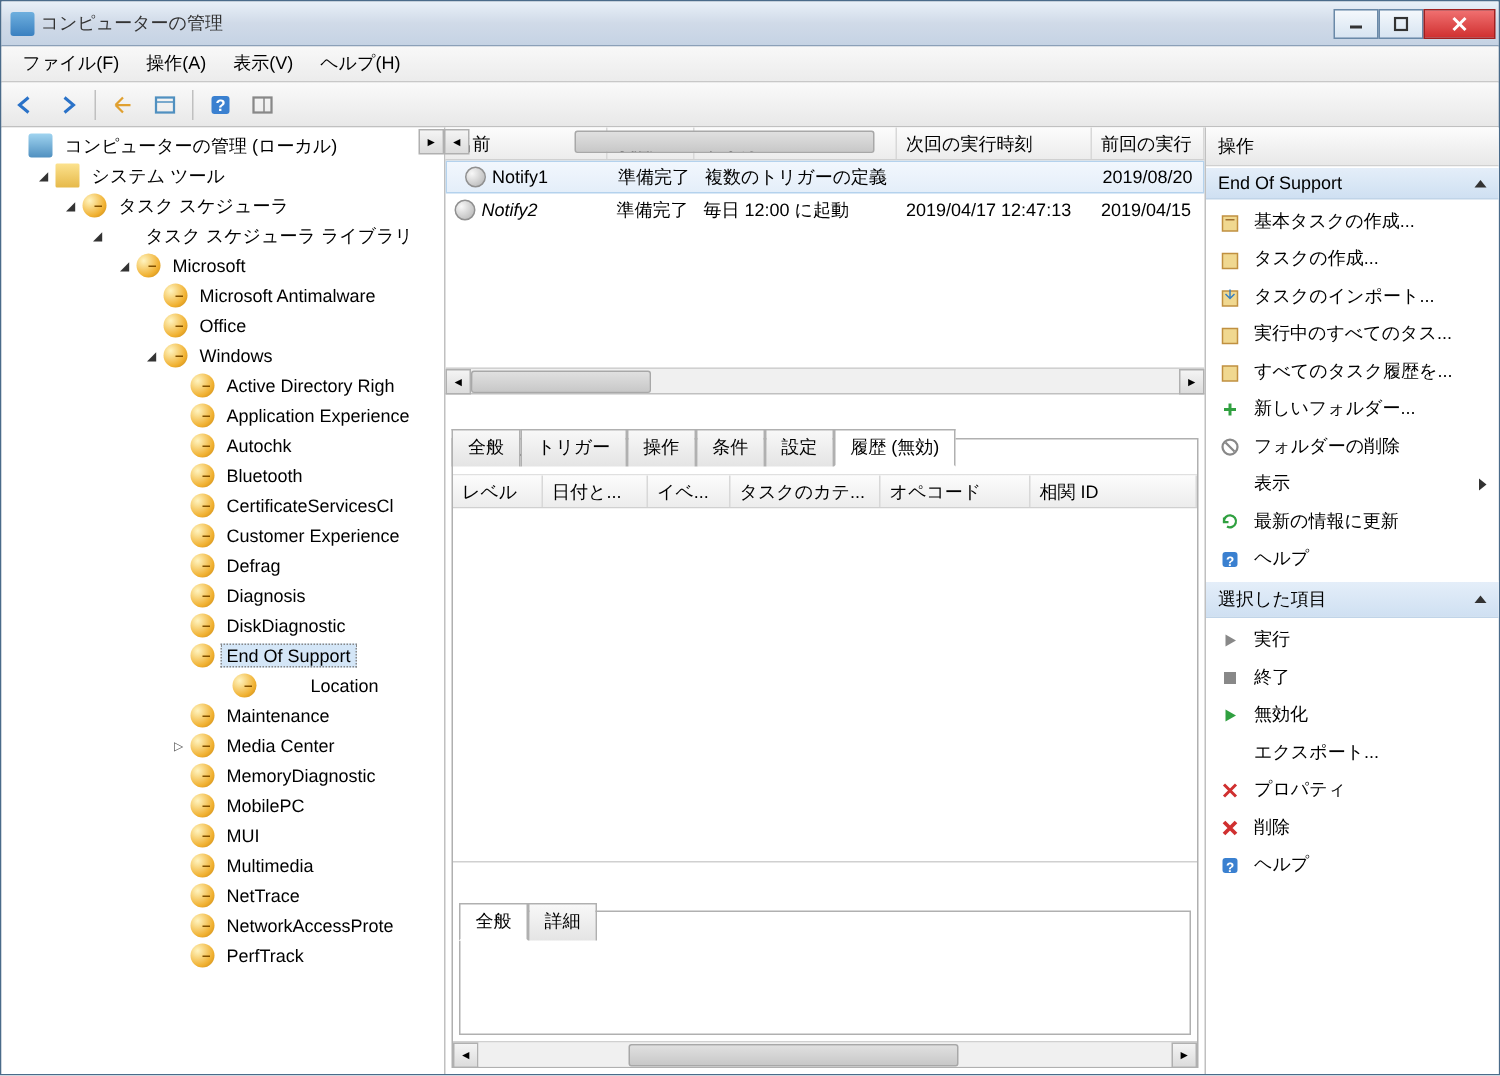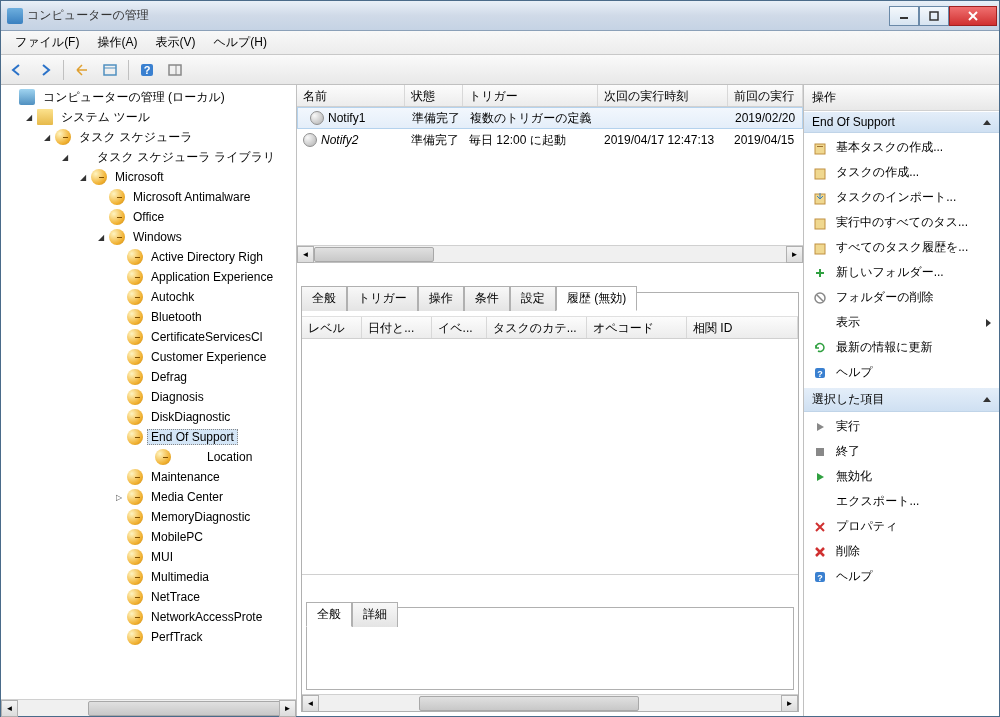--- a/index.html
+++ b/index.html
@@ -11,21 +11,21 @@
 .titlebar-btns { display: flex; gap: 0; }
 .tbtn { width: 30px; height: 20px; border: 1px solid #6a89a8; background: linear-gradient(#f4f8fc,#d7e4f1); display: flex; align-items: center; justify-content: center; font-size: 10px; font-family: Arial; }
 .tbtn.close { width: 48px; background: linear-gradient(#f07070,#d03030); color: #fff; border-color: #a02020; }
 .tbtn.close svg { stroke: #fff; }
 .menubar { height: 24px; background: linear-gradient(#f8f8f8,#ececec); border-bottom: 1px solid #c8c8c8; display: flex; align-items: center; padding: 0 6px; gap: 2px; }
 .menuitem { padding: 2px 8px; cursor: default; }
 .toolbar { height: 30px; background: linear-gradient(#fafafa,#e8e8e8); border-bottom: 1px solid #c0c0c0; display: flex; align-items: center; padding: 0 4px; gap: 4px; }
 .tool-sep { width: 1px; height: 20px; background: #c0c0c0; margin: 0 2px; }
 .tool-btn { width: 24px; height: 24px; display: flex; align-items: center; justify-content: center; border: 1px solid transparent; }
 .content { flex: 1; display: flex; background: #fff; min-height: 0; }
-.tree-pane { width: 296px; border-right: 1px solid #c0c0c0; display: flex; flex-direction: column; }
+.tree-pane { width: 296px; border-right: 1px solid #c0c0c0; display: flex; flex-direction: row; }
 .tree { flex: 1; overflow: auto; padding: 2px 0; }
 .tree-item { display: flex; align-items: center; height: 20px; padding-right: 4px; white-space: nowrap; cursor: default; }
 .tree-item.selected .tree-label { background: #d4e6f7; border: 1px dotted #888; padding: 0 3px; }
 .tree-label { padding: 0 4px; }
 .expander { width: 12px; height: 12px; display: inline-flex; align-items: center; justify-content: center; font-size: 8px; color: #555; margin-right: 2px; }
 .tree-icon { width: 16px; height: 16px; margin-right: 4px; flex-shrink: 0; }
 .clock-ic { background: radial-gradient(circle at 30% 30%, #fff4c0, #f0b030 65%, #c08010); border-radius: 50%; position: relative; }
 .clock-ic::after { content:""; position:absolute; left:50%; top:50%; width:5px; height:1px; background:#805000; transform-origin:left; }
 .folder-ic { background: linear-gradient(#fce28e,#e6b94a); border-radius: 1px; }
 .comp-ic { background: linear-gradient(#a0d4f0,#5090c0); border-radius: 2px; }
@@ -307,21 +307,21 @@
               <div class="td" style="width: 58px;">
                 <span>準備完了</span>
               </div>
               <div class="td" style="width: 135px;">
                 <span>複数のトリガーの定義</span>
               </div>
               <div class="td" style="width: 130px;">
                 <span></span>
               </div>
               <div class="td" style="flex: 1 1 0%;">
-                <span>2019/02/20</span>
+                <span>2019/08/20</span>
               </div>
             </div>
             <div class="task-row">
               <div class="td" style="width: 108px; font-style: italic;">
                 <span class="task-icon"></span>
                 <span>Notify2</span>
               </div>
               <div class="td" style="width: 58px;">
                 <span>準備完了</span>
               </div>

